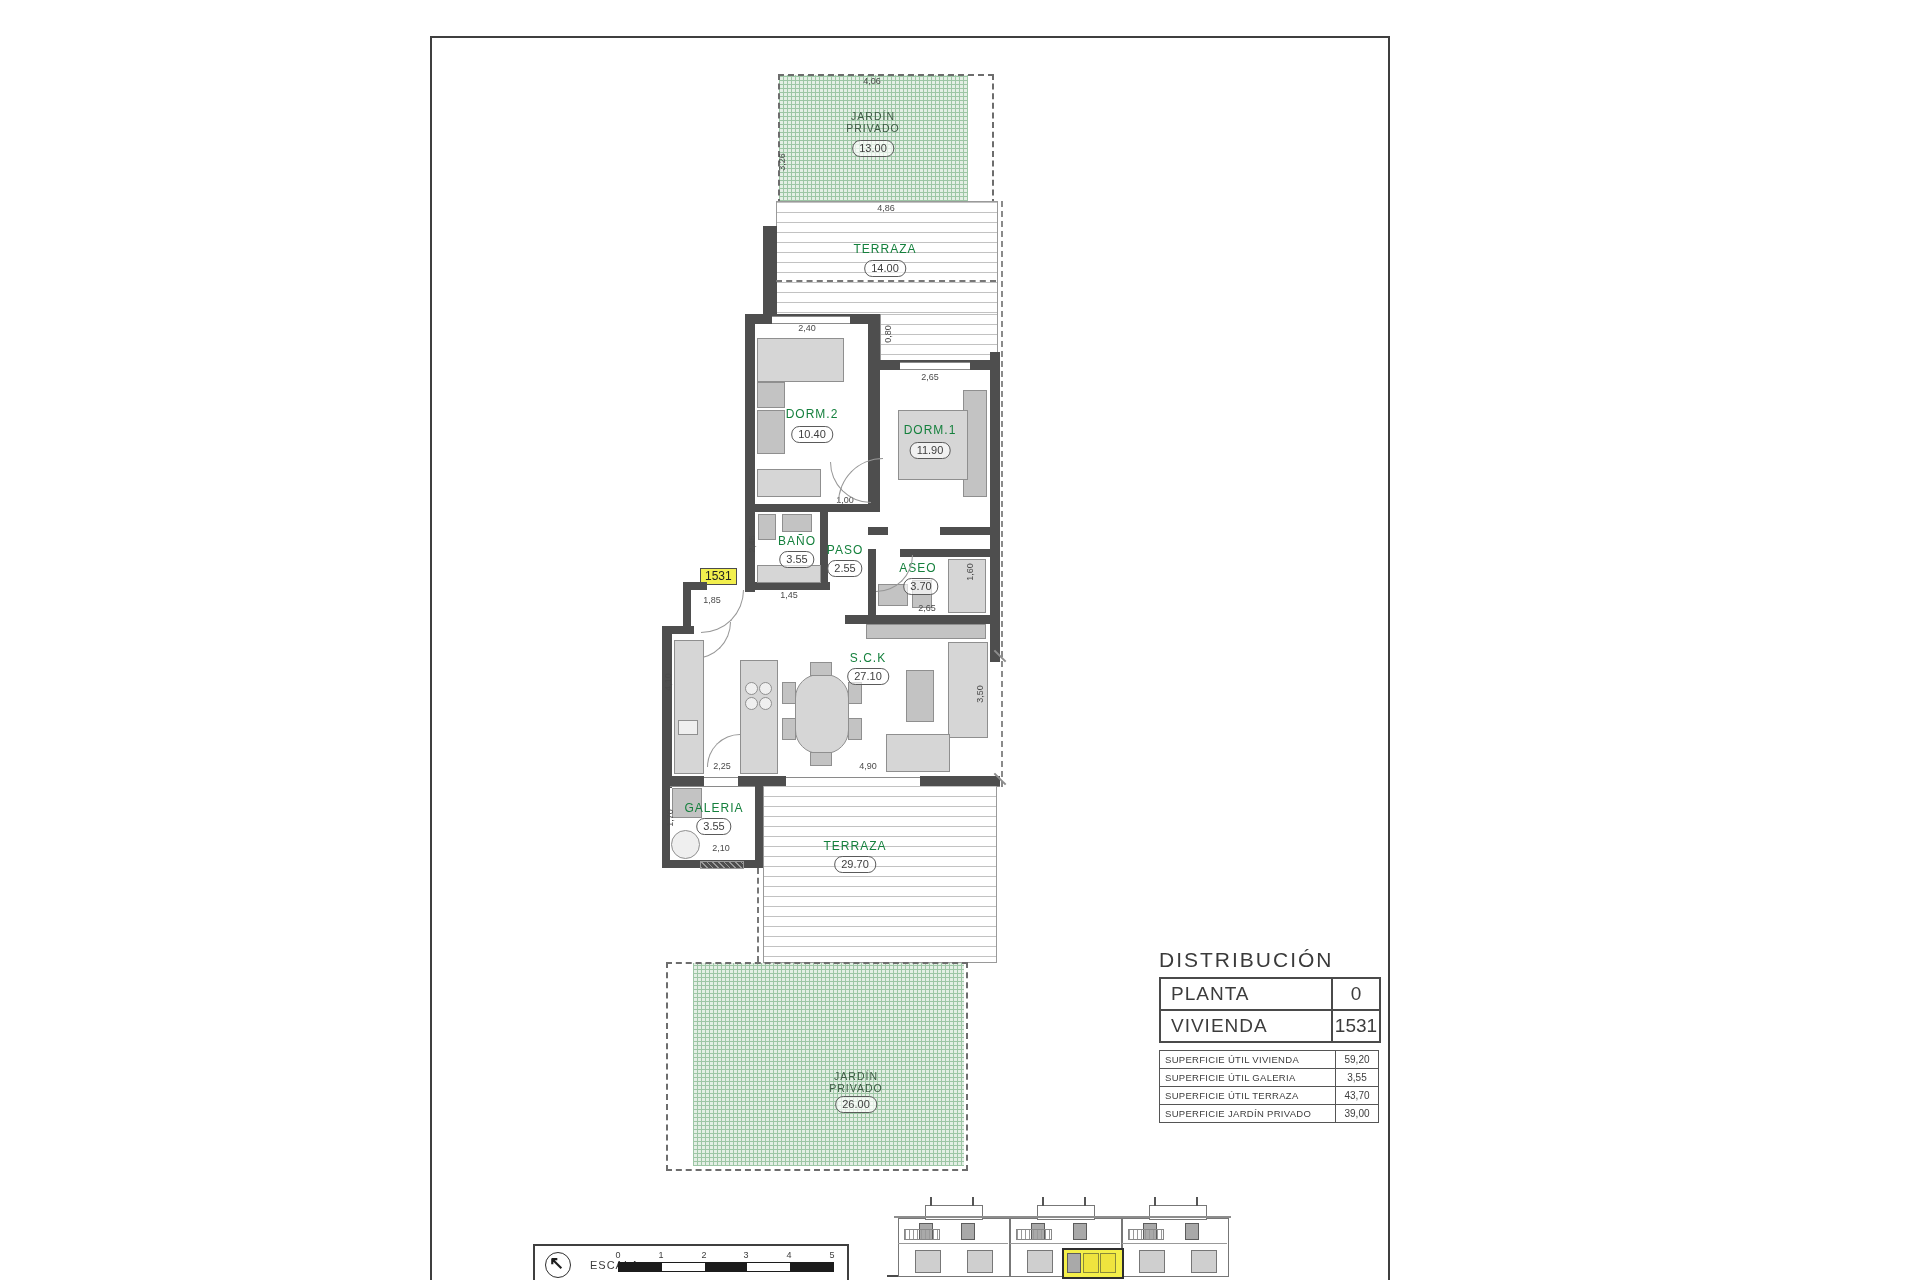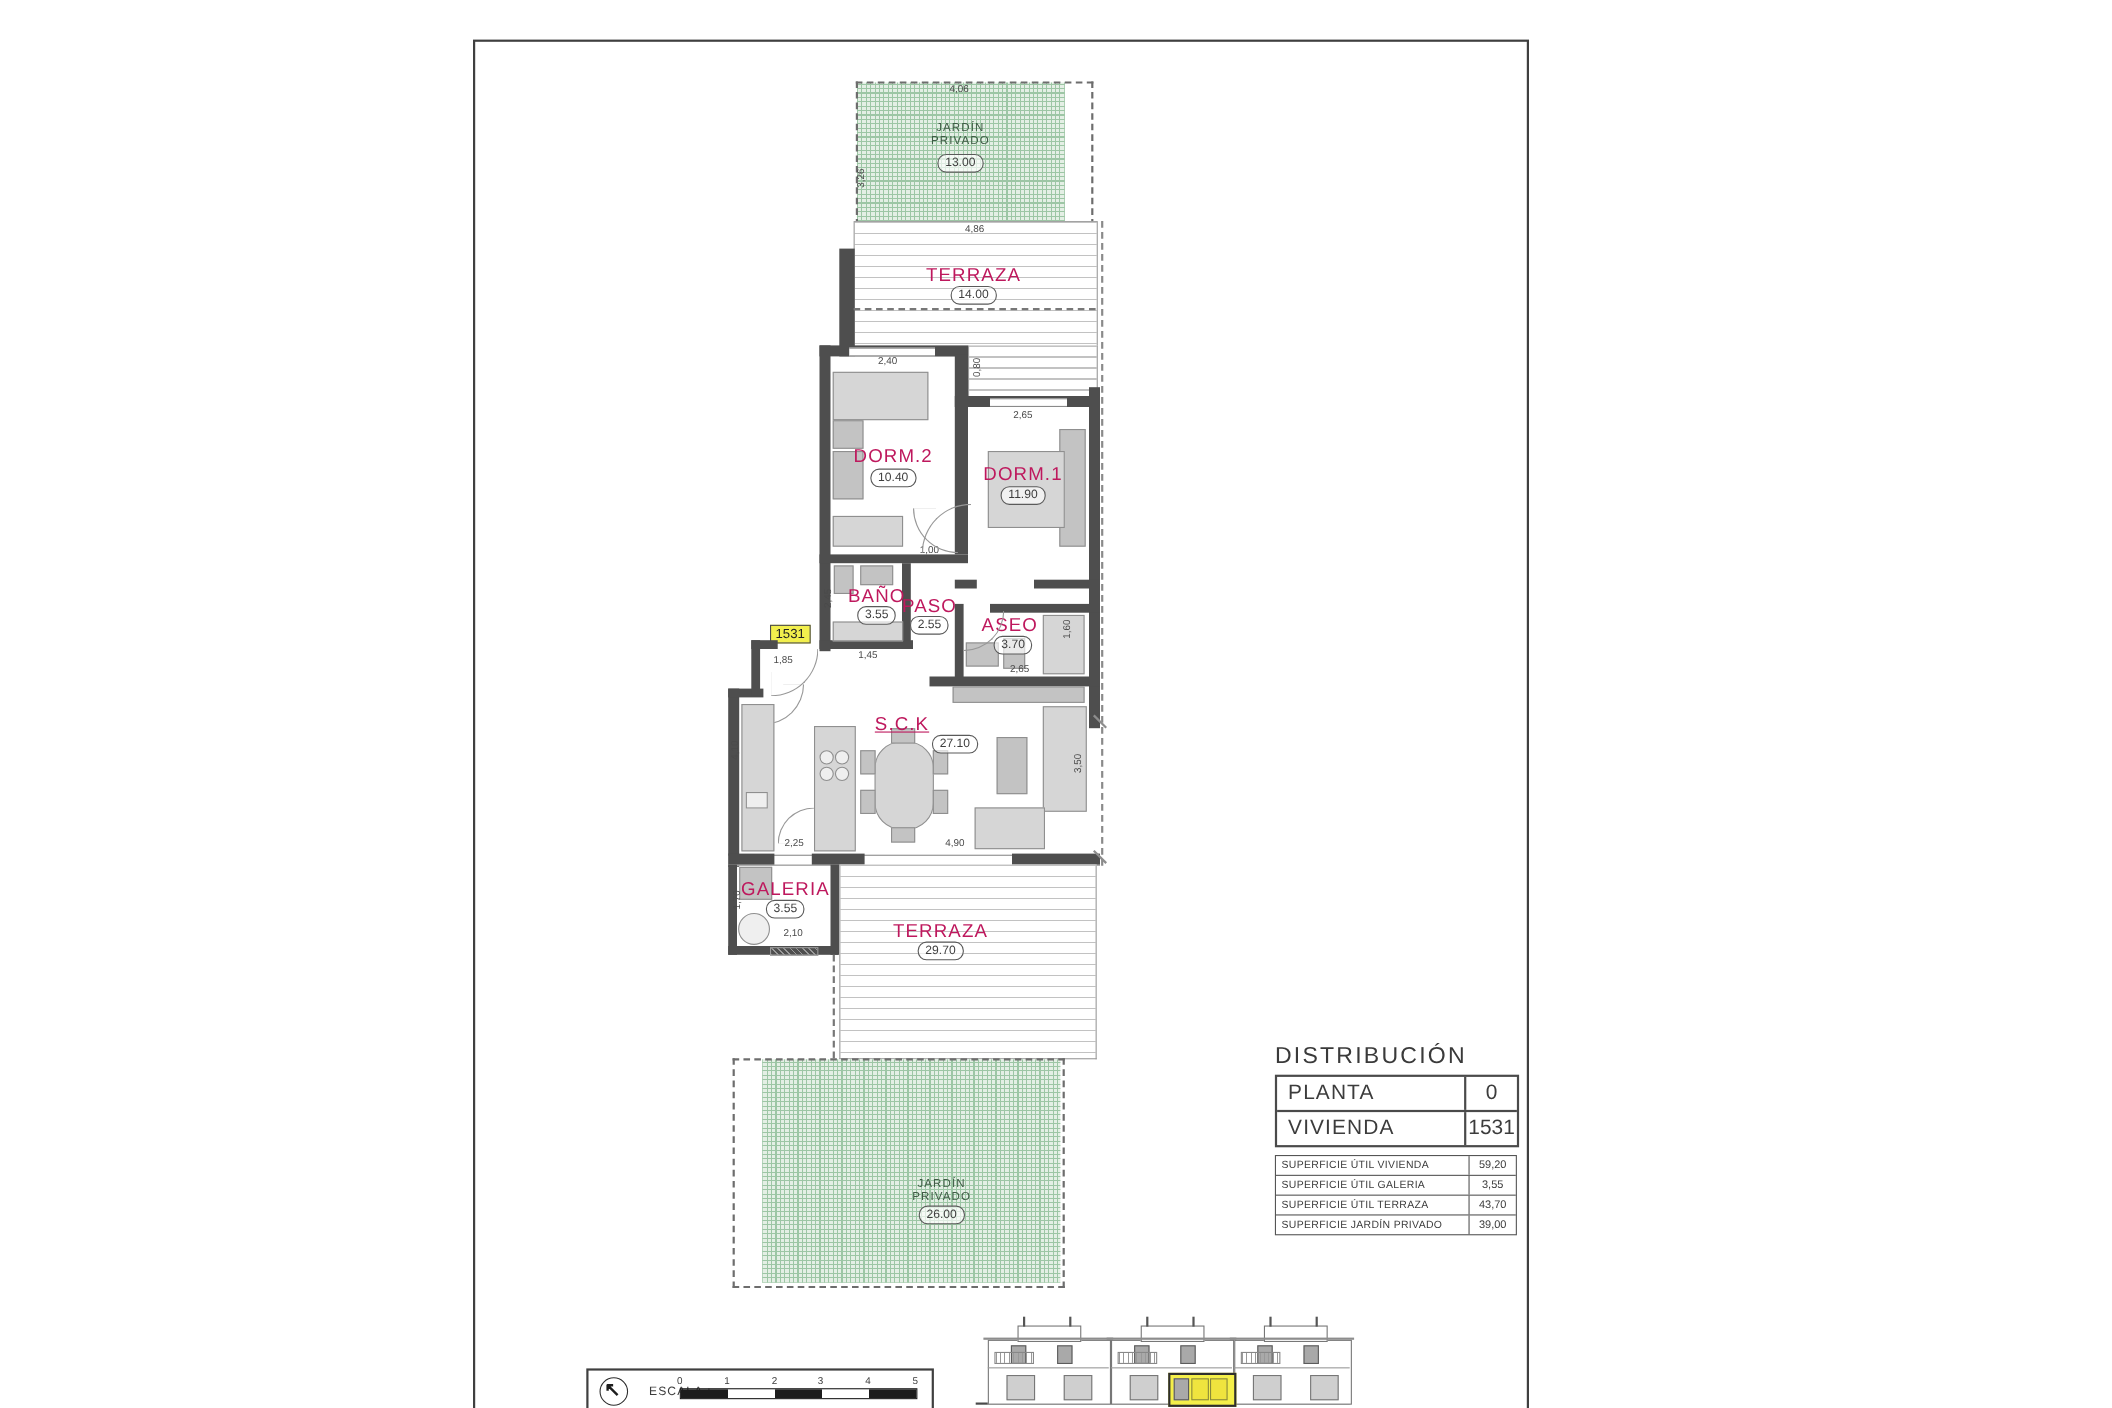--- a/index.html
+++ b/index.html
@@ -14,21 +14,21 @@
       repeating-linear-gradient(90deg,#9dc6a5 0,#9dc6a5 1px,transparent 1px,transparent 4px);}
   .dashed{position:absolute;border:2px dashed #6d6d6d;background:transparent;}
   .deck{position:absolute;background-color:#fff;border:1px solid #9a9a9a;
     background-image:repeating-linear-gradient(180deg,#c2c2c2 0,#c2c2c2 1px,transparent 1px,transparent 10px);}
   .furn{position:absolute;background:#d6d6d6;border:1px solid #8f8f8f;}
   .furn2{position:absolute;background:#c3c3c3;border:1px solid #8f8f8f;}
   .win{position:absolute;background:#fff;border-top:1px solid #8a8a8a;border-bottom:1px solid #8a8a8a;}
   .qarc{position:absolute;border:1px solid #979797;background:transparent;}
   .dim{position:absolute;font-size:9px;color:#4a4a4a;white-space:nowrap;transform:translate(-50%,-50%);}
   .dimv{position:absolute;font-size:9px;color:#4a4a4a;white-space:nowrap;transform:translate(-50%,-50%) rotate(-90deg);}
-  .rlabel{position:absolute;font-size:17px;letter-spacing:1px;color:#be185d;transform:translateX(-50%);
+  .rlabel{position:absolute;font-size:12px;letter-spacing:1px;color:#15803d;transform:translateX(-50%);
           white-space:pre-line;line-height:13px;}
   .glabel{position:absolute;font-size:10.5px;letter-spacing:1px;color:#3f5b45;transform:translateX(-50%);
           white-space:pre-line;text-align:center;line-height:12px;}
   .rval{position:absolute;font-size:11px;color:#3e3e3e;border:1.3px solid #5a5a5a;border-radius:8px;
         padding:0 6px;line-height:15px;transform:translateX(-50%);background:rgba(255,255,255,.65);}
   .tag{position:absolute;background:#f2ef4d;border:1px solid #4c4c4c;color:#222;
        font-size:12px;line-height:15px;padding:0 4px;}
   .circ{position:absolute;border:1px solid #8f8f8f;border-radius:50%;background:#efefef;}
   .hatch{position:absolute;border:1px solid #9a9a9a;
     background-image:repeating-linear-gradient(45deg,#9a9a9a 0,#9a9a9a 1px,transparent 1px,transparent 4px);}
@@ -162,21 +162,21 @@
   <div class="furn2" style="left:782px;top:660px;width:12px;height:20px;"></div>
   <div class="furn2" style="left:782px;top:696px;width:12px;height:20px;"></div>
   <div class="furn2" style="left:848px;top:660px;width:12px;height:20px;"></div>
   <div class="furn2" style="left:848px;top:696px;width:12px;height:20px;"></div>
   <div class="furn2" style="left:810px;top:640px;width:20px;height:12px;"></div>
   <div class="furn2" style="left:810px;top:730px;width:20px;height:12px;"></div>
   <div class="furn2" style="left:866px;top:602px;width:118px;height:13px;"></div>
   <div class="furn" style="left:948px;top:620px;width:38px;height:94px;"></div>
   <div class="furn" style="left:886px;top:712px;width:62px;height:36px;"></div>
   <div class="furn2" style="left:906px;top:648px;width:26px;height:50px;"></div>
-  <div class="rlabel" style="left:820px;top:630px;text-decoration:underline;">S.C.K</div>
+  <div class="rlabel" style="left:868px;top:630px;">S.C.K</div>
   <div class="rval" style="left:868px;top:646px;">27.10</div>
   <div class="dimv" style="left:668px;top:660px;">4,10</div>
   <div class="dim" style="left:722px;top:744px;">2,25</div>
   <div class="dim" style="left:868px;top:744px;">4,90</div>
   <div class="dimv" style="left:980px;top:672px;">3,50</div>
 
   <div class="win" style="left:662px;top:755px;width:338px;height:8px;"></div>
   <div class="wall" style="left:662px;top:754px;width:42px;height:10px;"></div>
   <div class="wall" style="left:738px;top:754px;width:48px;height:10px;"></div>
   <div class="wall" style="left:920px;top:754px;width:80px;height:10px;"></div>

